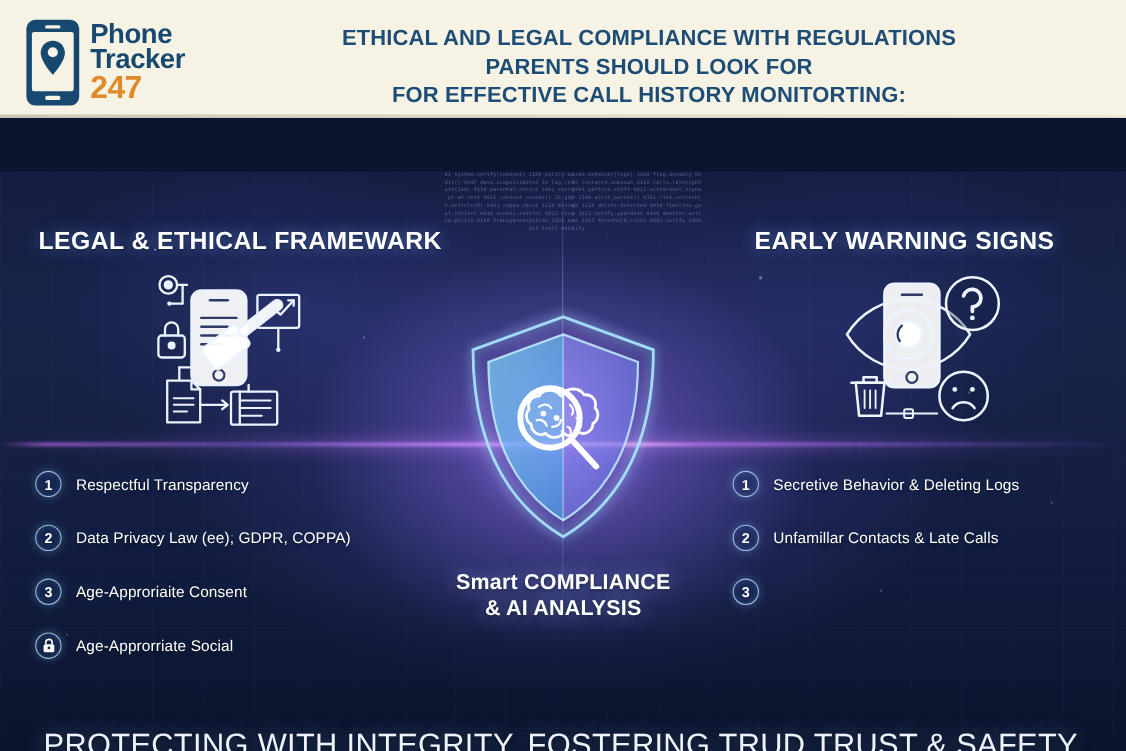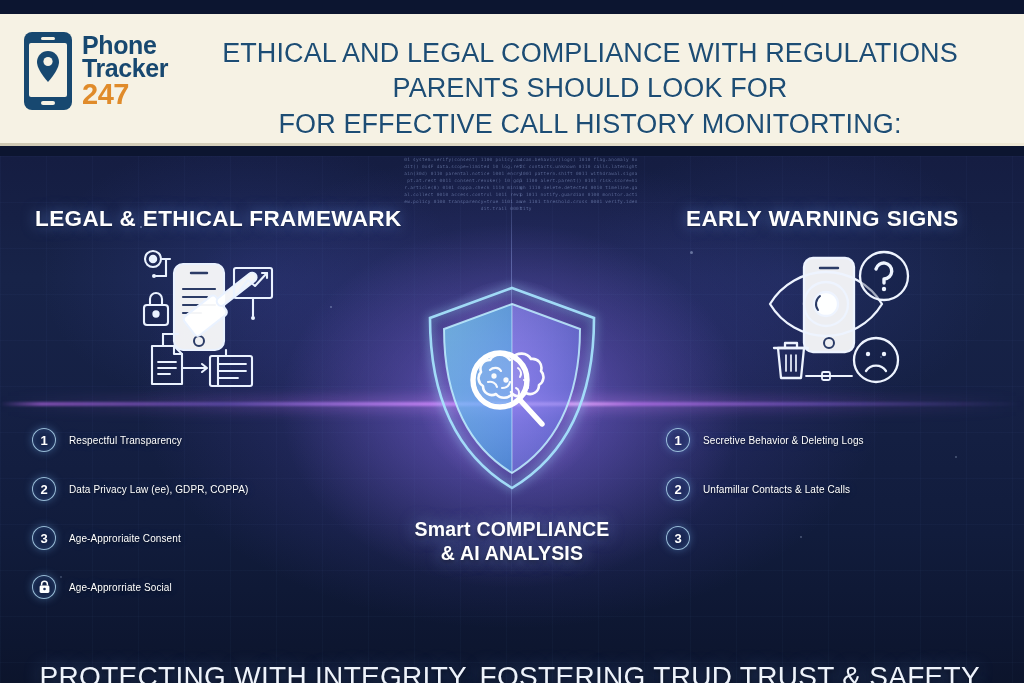--- a/index.html
+++ b/index.html
@@ -5,42 +5,42 @@
   * { margin:0; padding:0; box-sizing:border-box; }
   html,body { width:1024px; height:683px; overflow:hidden; }
   body {
     font-family:"Liberation Sans", sans-serif;
     background:#0c1530;
   }
   #page { position:relative; width:1024px; height:683px; overflow:hidden; }
 
   
   #header {
-    position:absolute; left:0; top:0; width:1024px; height:132px;
+    position:absolute; left:0; top:0; width:1024px; height:107px;
     background:#f6f2e4;
-    display:flex; align-items:center;margin-top:14px;
+    display:flex; align-items:center;
   }
   #header:after{
     content:""; position:absolute; left:0; bottom:0; width:100%; height:3px;
     background:linear-gradient(90deg,#cfc9b4,#efe9d6);
   }
   #logo-block { position:absolute; left:22px; top:16px; display:flex; align-items:center; }
   #logo-phone { width:52px; height:82px; }
   #logo-text { margin-left:8px; line-height:0.94; }
   .logo-line1, .logo-line2 {
     font-size:25px; font-weight:bold; color:#174870; letter-spacing:-0.4px;
   }
   .logo-line3 { font-size:29px; font-weight:bold; color:#e08b2a; letter-spacing:-0.5px; }
 
   #title-block {
     position:absolute; left:180px; top:22px; width:820px;
     text-align:center; color:#1d4d74;
   }
   .title-line {
-    font-size:27px; font-weight:normal; letter-spacing:0.1px; line-height:1.31;
+    font-size:20px; font-weight:bold; letter-spacing:0.1px; line-height:1.31;
     text-shadow:0 1px 0 rgba(255,255,255,.4);
   }
 
   
   #stage {
     position:absolute; left:0; top:128px; width:1024px; height:555px;
     overflow:hidden;
     background:
       radial-gradient(ellipse 330px 260px at 512px 250px, rgba(140,110,235,.55), rgba(140,110,235,0) 70%),
       radial-gradient(ellipse 520px 330px at 512px 235px, rgba(86,74,190,.45), rgba(86,74,190,0) 72%),
@@ -104,21 +104,21 @@
   .badge {
     flex:0 0 auto; width:24px; height:24px; border-radius:50%;
     border:1.6px solid rgba(175,215,240,.85);
     display:flex; align-items:center; justify-content:center;
     color:#ffffff; font-size:13px; font-weight:bold;
     box-shadow:0 0 9px rgba(120,190,255,.35), inset 0 0 6px rgba(120,190,255,.18);
     background:rgba(30,52,100,.35);
   }
   .badge svg { display:block; }
   .item-label {
-    margin-left:13px; color:#ffffff; font-size:10px; font-weight:normal;
+    margin-left:13px; color:#ffffff; font-size:14px; font-weight:normal;
     letter-spacing:.1px; text-shadow:0 1px 3px rgba(0,0,0,.65), 0 0 10px rgba(120,170,255,.25);
     white-space:nowrap;
   }
 
   
   #illus-left  { position:absolute; left:122px; top:86px; }
   #illus-right { position:absolute; left:766px; top:88px; }
 
   
   #center { position:absolute; left:412px; top:120px; width:200px; height:230px; }

